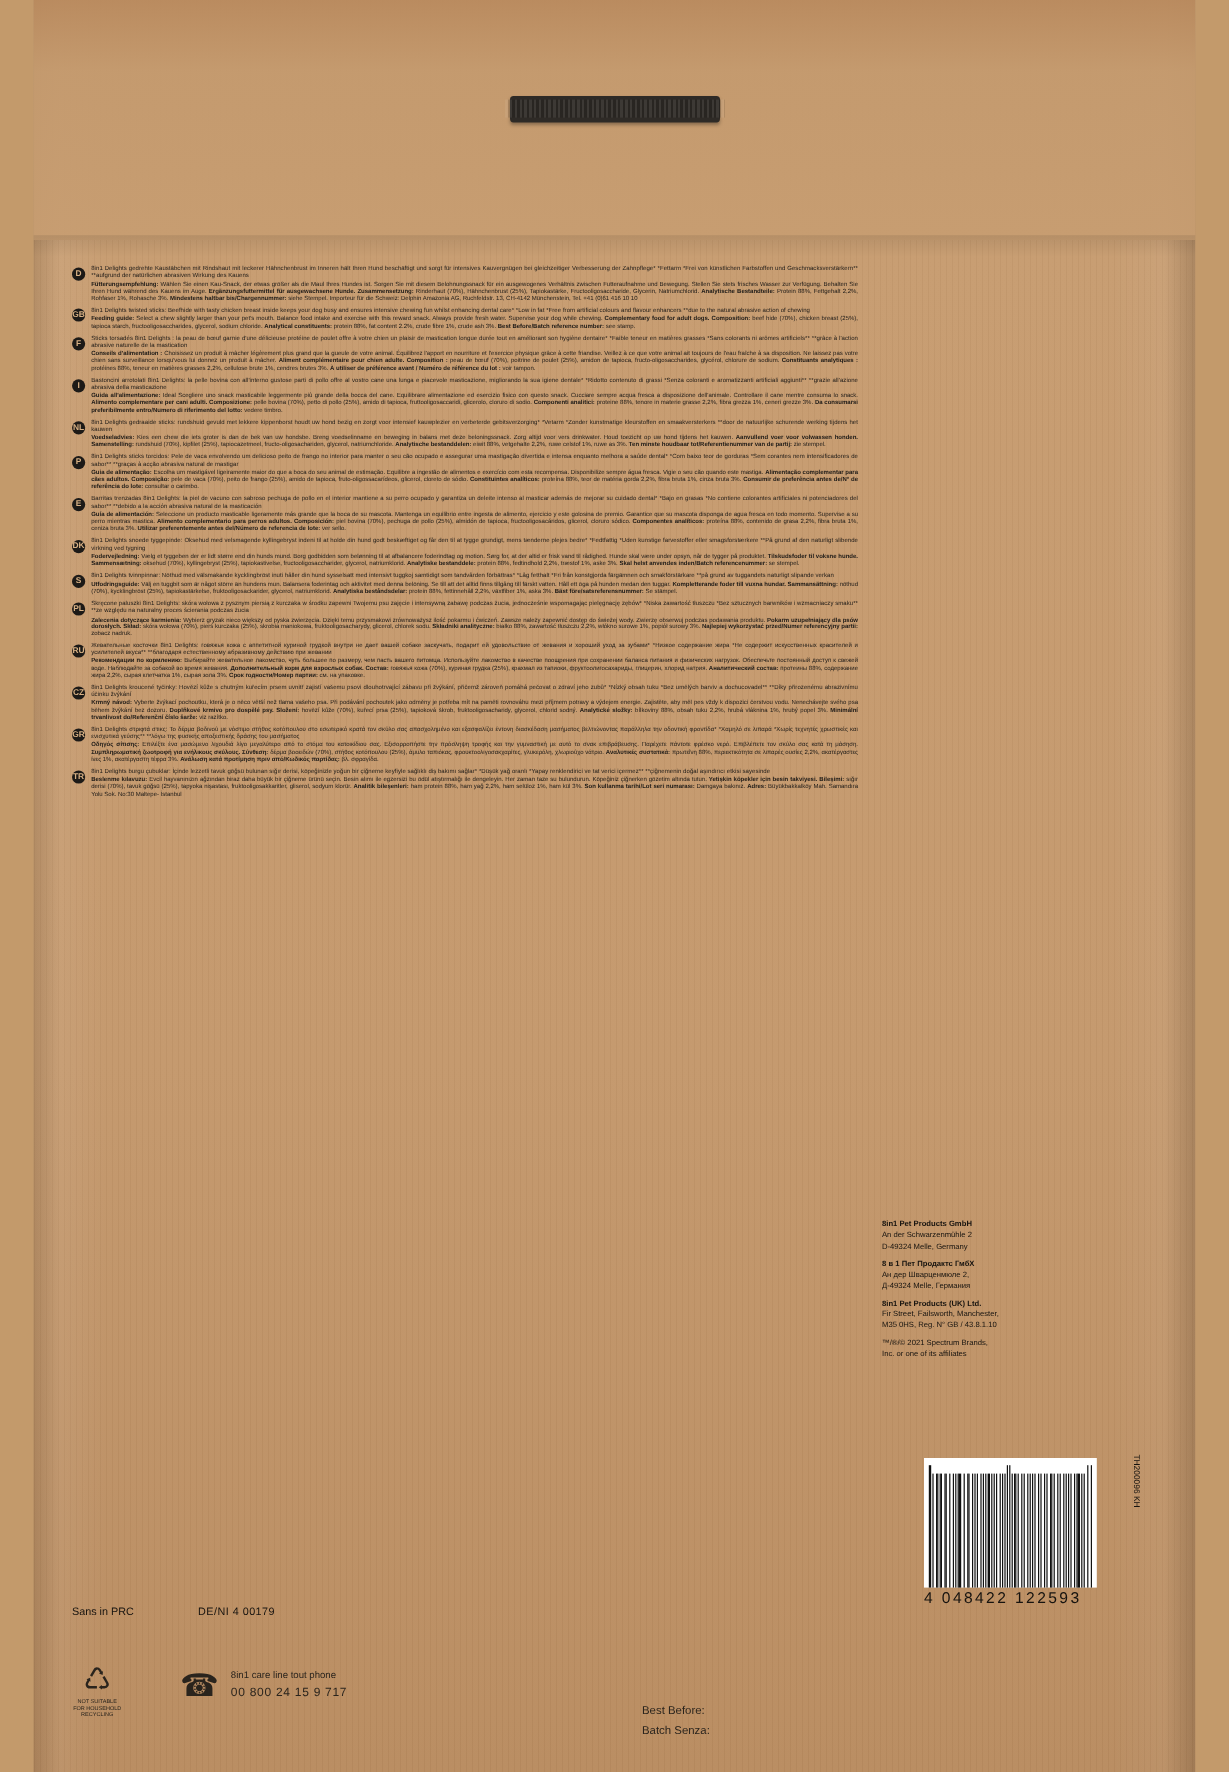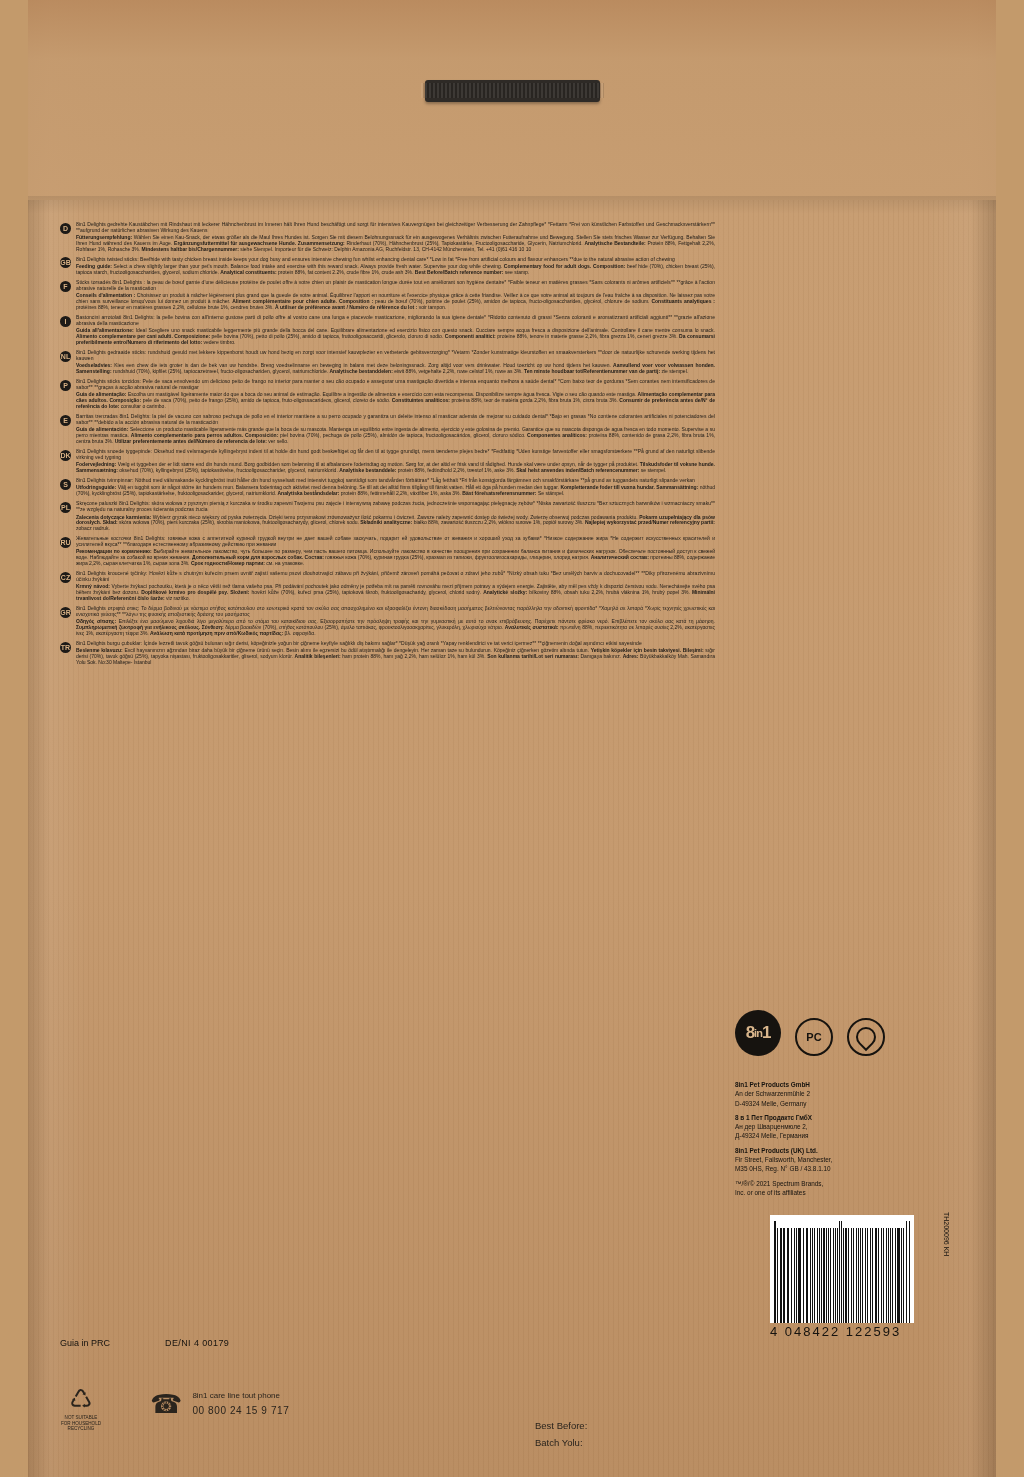--- a/index.html
+++ b/index.html
@@ -201,25 +201,20 @@
     </div>
     <div class="langblock">
       <span class="flag">TR</span>
       <div class="claim">8in1 Delights burgu çubuklar: İçinde lezzetli tavuk göğsü bulunan sığır derisi, köpeğinizle yoğun bir çiğneme keyfiyle sağlıklı diş bakımı sağlar* *Düşük yağ oranlı *Yapay renklendirici ve tat verici içermez** **çiğnemenin doğal aşındırıcı etkisi sayesinde</div>
       <div class="body"><b>Beslenme kılavuzu:</b> Evcil hayvanınızın ağzından biraz daha büyük bir çiğneme ürünü seçin. Besin alımı ile egzersizi bu ödül atıştırmalığı ile dengeleyin. Her zaman taze su bulundurun. Köpeğiniz çiğnerken gözetim altında tutun. <b>Yetişkin köpekler için besin takviyesi. Bileşimi:</b> sığır derisi (70%), tavuk göğsü (25%), tapyoka nişastası, fruktooligosakkaritler, gliserol, sodyum klorür. <b>Analitik bileşenleri:</b> ham protein 88%, ham yağ 2,2%, ham selüloz 1%, ham kül 3%. <b>Son kullanma tarihi/Lot seri numarası:</b> Damgaya bakınız. <b>Adres:</b> Büyükbakkalköy Mah. Samandıra Yolu Sok. No:30 Maltepe- İstanbul</div>
     </div>
   </div>
 
 <div id="rightcol">
 
-  <div class="marks">
-    <div class="logo81">8<span>in</span>1</div>
-    <div class="mark-circ">PC</div>
-    <div class="mark-green"></div>
-  </div>
 
   <div id="addr">
     <div class="hd">8in1 Pet Products GmbH</div>
     <div>An der Schwarzenmühle 2</div>
     <div>D-49324 Melle, Germany</div>
     <div class="hd" style="margin-top:5px">8 в 1 Пет Продактс ГмбХ</div>
     <div>Ан дер Шварценмюле 2,</div>
     <div>Д-49324 Melle, Германия</div>
     <div class="hd" style="margin-top:5px">8in1 Pet Products (UK) Ltd.</div>
     <div>Fir Street, Failsworth, Manchester,</div>
@@ -291,32 +286,32 @@
       <i style="width: 3px; height: 95px; margin-right: 1px;"></i>
       <i style="width: 1px; height: 95px; margin-right: 2px;"></i>
       <i style="width: 3px; height: 95px; margin-right: 2px;"></i>
       <i style="width: 1px; height: 102px; margin-right: 2px;"></i>
       <i style="width: 1px; height: 102px; margin-right: 1px;"></i>
     </div>
   <div id="barnum">4 048422 122593</div>
 </div>
 <div id="sidecode">TH200096 KH</div>
 
-<div id="madein">Guia in PRC</div>
+<div id="madein">Sans in PRC</div>
 <div id="artnum">DE/NI 4 00179</div>
 
 <div id="recycle">
   <div class="recsym"></div>
   <div class="cap">NOT SUITABLE<br>FOR HOUSEHOLD<br>RECYCLING</div>
 </div>
 
 <div id="careline">
   <div class="ph">☎</div>
   <div class="txt">
     <div>8in1 care line tout phone</div>
     <div class="num">00 800 24 15 9 717</div>
   </div>
 </div>
 
 <div id="bbcode">
   <div>Best Before:</div>
-  <div>Batch Yolu:</div>
+  <div>Batch Senza:</div>
 </div>
 
 </body></html>

